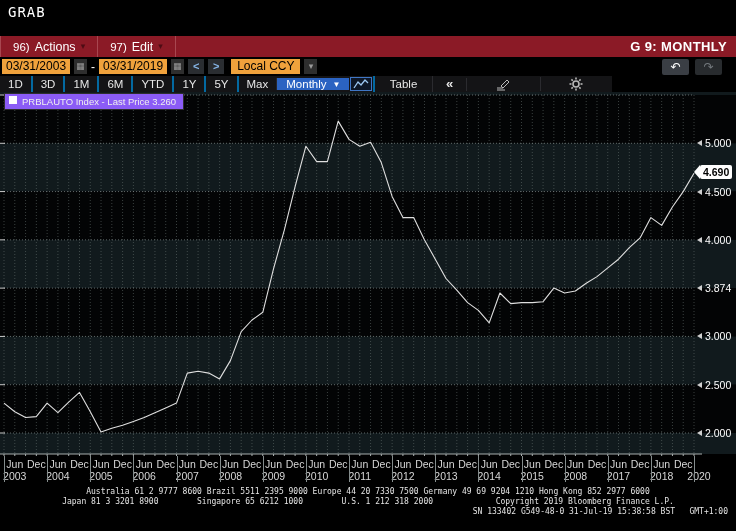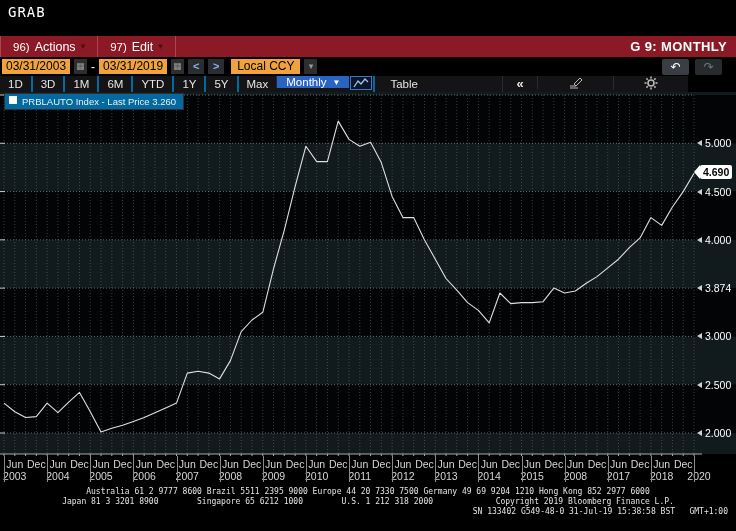--- a/index.html
+++ b/index.html
@@ -20,33 +20,33 @@
   .date-field{background:#f0a23c;color:#000000;font-size:12px;height:15px;line-height:15px;padding:0 4px;}
   .mini-btn{width:13px;height:15px;background:#2e2e2e;color:#9a9a9a;font-size:9px;line-height:15px;text-align:center;}
   #range-dash{color:#fff;font-size:12px;}
   .nav-btn{width:16px;height:15px;background:#2a2d31;color:#86b6e8;font-size:11px;font-weight:bold;line-height:15px;text-align:center;}
   #ccy-field{background:#f0a23c;color:#000;font-size:12px;height:15px;line-height:15px;padding:0 6px;margin-left:3px;}
   #datebar-spacer{flex:1;}
   .histedit-btn{width:27px;height:16px;text-align:center;font-size:12px;line-height:16px;border-radius:2px;}
   #undo-btn{background:#3a3e44;color:#fff;}
   #redo-btn{background:#282b2e;color:#74797e;margin-right:14px;margin-left:2px;}
   
-  #toolbar{position:absolute;left:0;top:76px;width:688px;height:16px;background:#141416;display:flex;align-items:flex-start;color:#e6e6e6;font-size:11.5px;}
+  #toolbar{position:absolute;left:0;top:76px;width:612px;height:16px;background:#141416;display:flex;align-items:center;color:#e6e6e6;font-size:11.5px;}
   .tb-btn{padding:0 8px;line-height:16px;border-left:2px solid #0369a1;cursor:default;white-space:nowrap;}
   #freq-btn{display:flex;align-items:center;gap:6px;background:#2b63c2;color:#fff;padding:0 9px;border-left:1px solid #26262a;}
   #freq-caret{font-size:8px;}
   #charttype-btn{width:22px;display:flex;align-items:center;justify-content:center;background:#0d1626;border:1px solid #3f76c4;box-sizing:border-box;margin:0 1px;}
   #tb-spacer{flex:1;}
   .tb-right{display:flex;align-items:center;justify-content:center;gap:6px;border-left:1px solid #2b2b2f;line-height:16px;}
   #collapse-btn{width:34px;font-size:13px;font-weight:bold;}
   #chart-content-btn{width:148px;}
   #annotate-btn{width:75px;}
   #gear-btn{width:74px;}
   
-  #legend{position:absolute;left:5px;top:94px;display:flex;align-items:flex-start;gap:5px;background:#0369a1;outline:1px solid #2e2e2e;padding:2px 7px 2px 4px;z-index:5;}
+  #legend{position:absolute;left:5px;top:94px;display:flex;align-items:flex-start;gap:5px;background:#8b5cf6;outline:1px solid #2e2e2e;padding:2px 7px 2px 4px;z-index:5;}
   #legend-swatch{width:8px;height:8px;background:#fff;}
   #legend-label{color:#f0f0f0;font-size:9.5px;white-space:nowrap;}
   
   #plot-svg{position:absolute;left:0;top:92px;}
   .ytick{position:absolute;display:flex;align-items:center;gap:3px;z-index:4;}
   .ytick .tri{width:0;height:0;border-top:3px solid transparent;border-bottom:3px solid transparent;border-right:5px solid #cfcfcf;}
   .ytick .ylab{color:#fff;font-size:10.5px;}
   #last-badge{position:absolute;display:flex;align-items:center;z-index:6;}
   #last-badge .tri{width:0;height:0;border-top:7px solid transparent;border-bottom:7px solid transparent;border-right:6px solid #fff;}
   #last-badge .num{background:#fff;color:#000;font-size:10.5px;font-weight:bold;height:14px;line-height:14px;padding:0 3px;border-radius:2px;}

